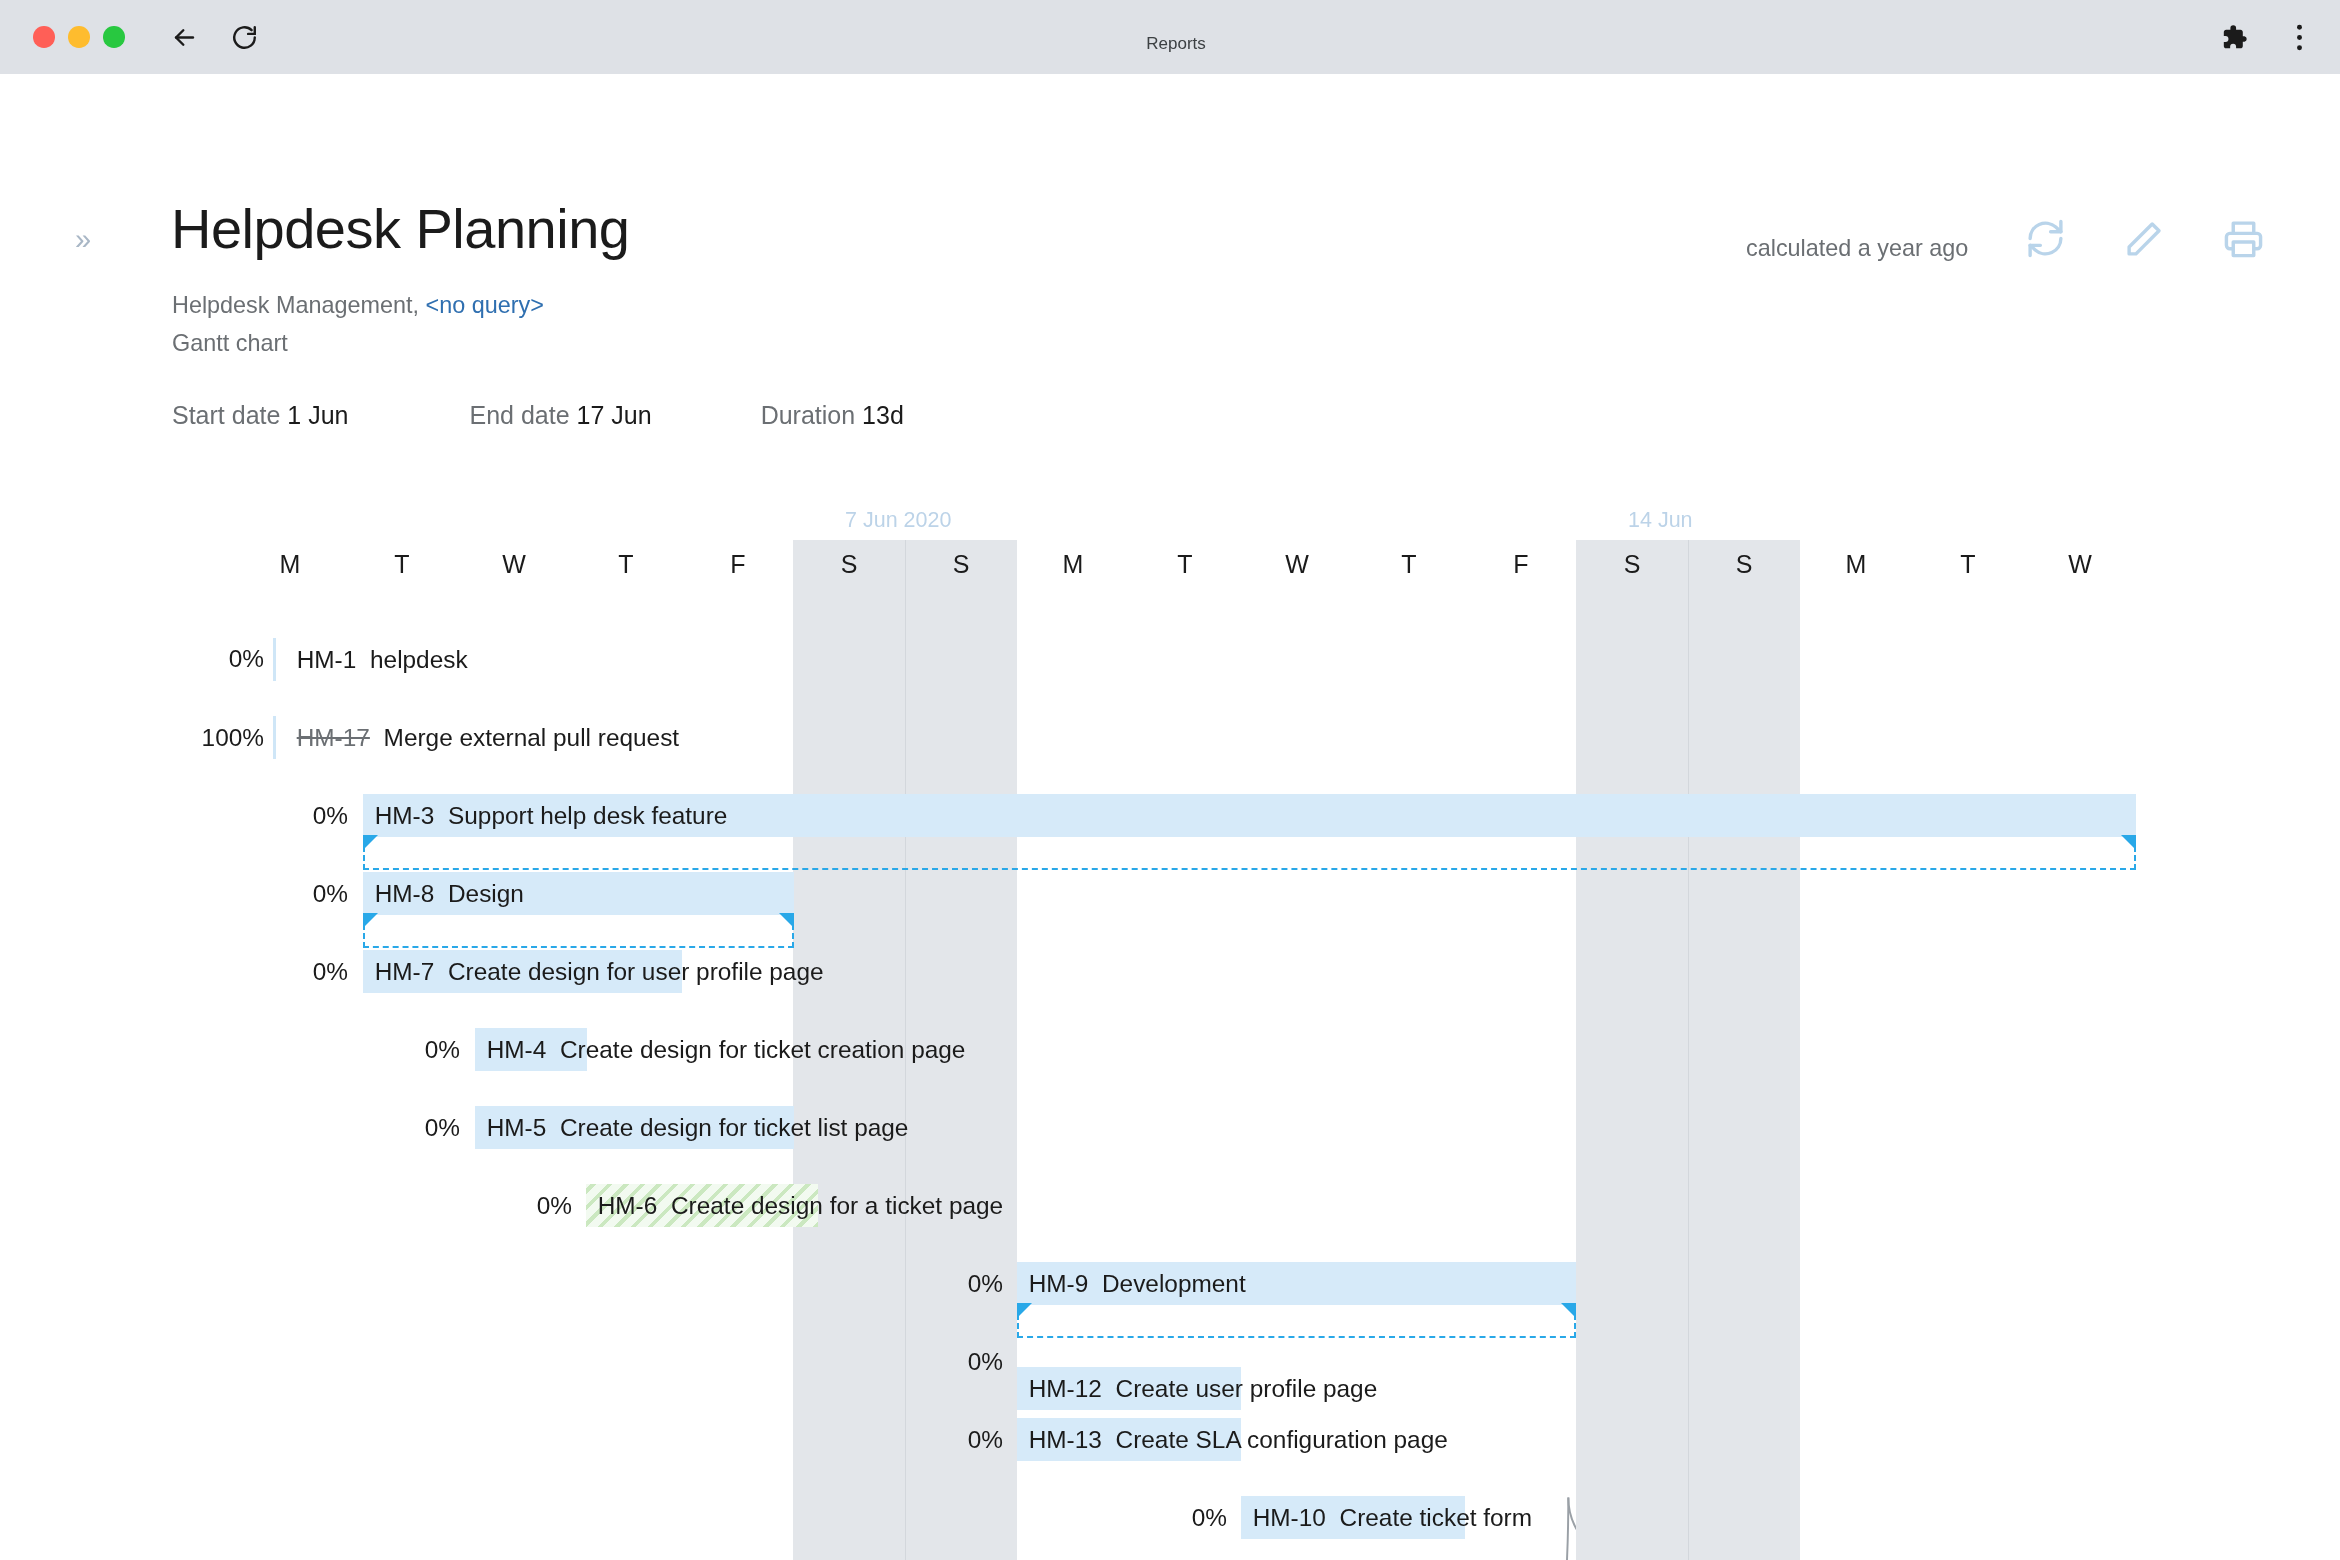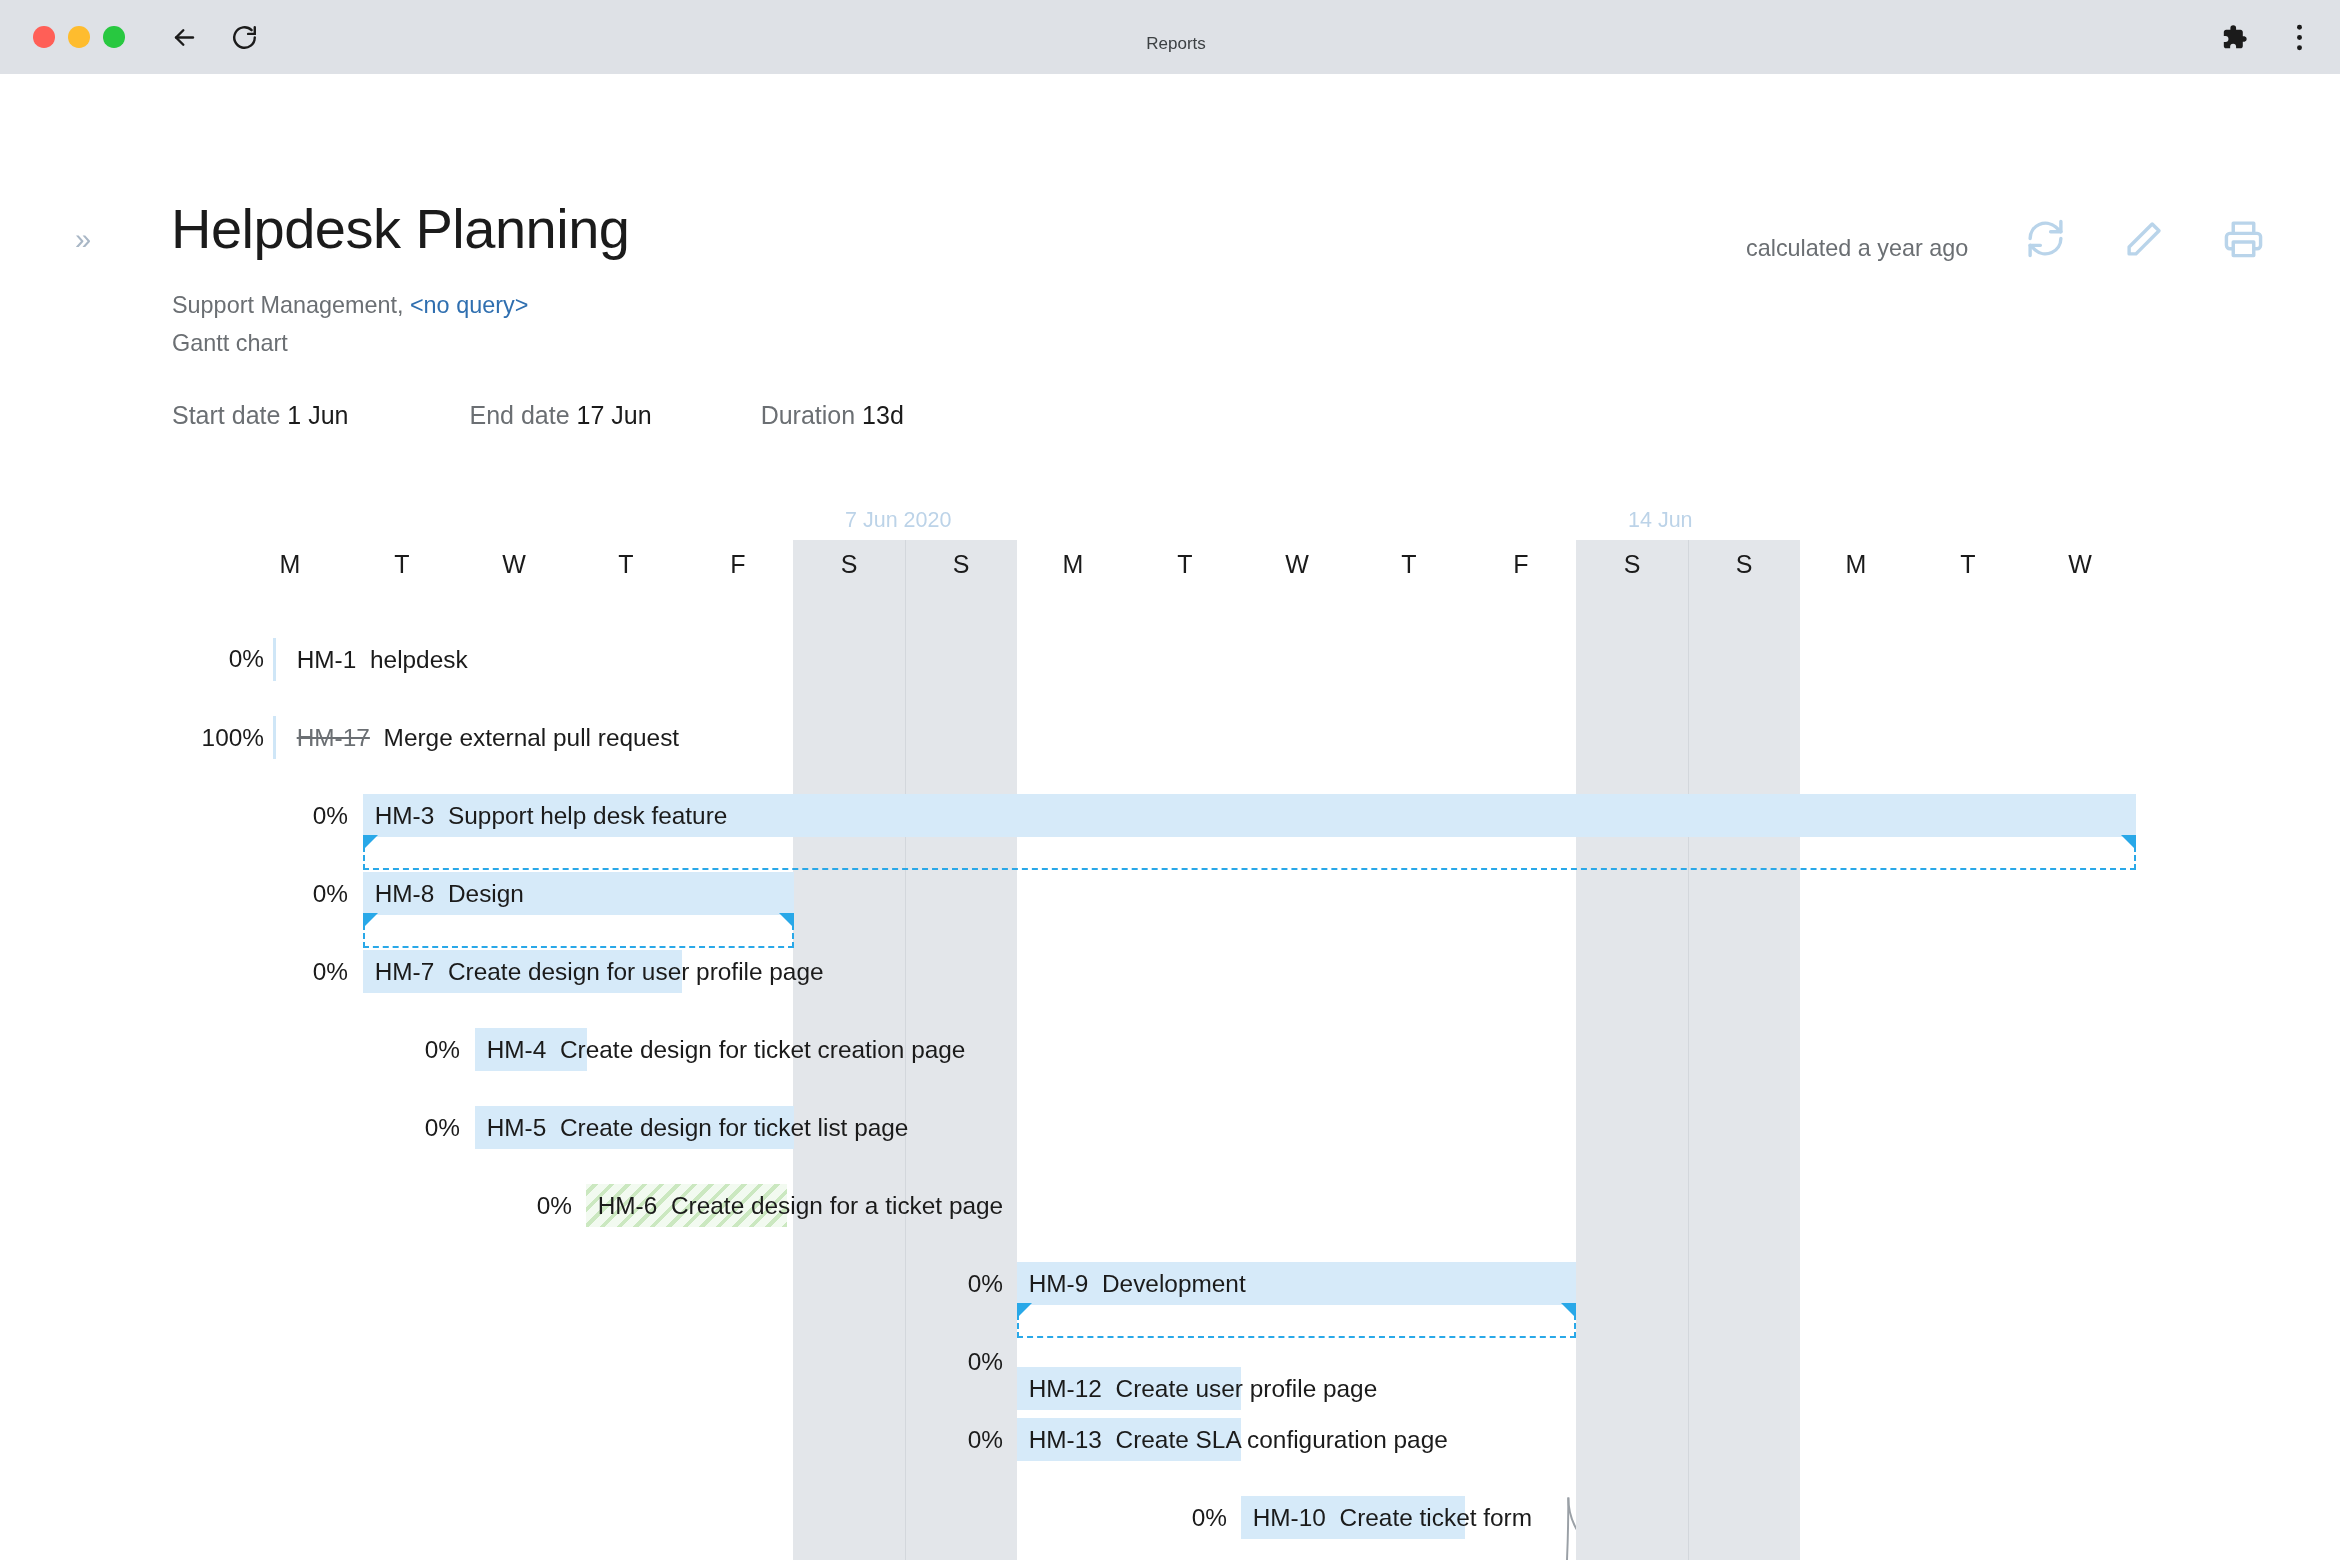--- a/index.html
+++ b/index.html
@@ -190,21 +190,21 @@
   </div>
 </div>
 
 <div class="page">
 
   <div class="collapse">»</div>
 
   <h1 class="title">Helpdesk Planning</h1>
 
   <div class="subtitle">
-    <span>Support Management,</span>
+    <span>Helpdesk Management,</span>
     <a href="#">&lt;no query&gt;</a>
   </div>
   <div class="charttype">Gantt chart</div>
 
   <div class="meta-row">
     <span class="meta-item">
       <span>Start date</span>
       <span class="v">1 Jun</span>
     </span>
     <span class="meta-gap-1"></span>
@@ -299,21 +299,21 @@
       </div>
       <div class="rowpct" style="left: 216px; width: 132px; top: 884px;">0%</div>
       <div class="bar" style="left: 475px; width: 112px; top: 954px;">
         <span class="lbl"><span class="id">HM-4</span><span class="nm">Create design for ticket creation page</span></span>
       </div>
       <div class="rowpct" style="left: 328px; width: 132px; top: 962px;">0%</div>
       <div class="bar" style="left: 475px; width: 319px; top: 1032px;">
         <span class="lbl"><span class="id">HM-5</span><span class="nm">Create design for ticket list page</span></span>
       </div>
       <div class="rowpct" style="left: 328px; width: 132px; top: 1040px;">0%</div>
-      <div class="bar green" style="left: 586px; width: 201px; top: 1110px;">
+      <div class="bar green" style="left: 586px; width: 232px; top: 1110px;">
         <span class="lbl"><span class="id">HM-6</span><span class="nm">Create design for a ticket page</span></span>
       </div>
       <div class="rowpct" style="left: 440px; width: 132px; top: 1118px;">0%</div>
       <div class="bar" style="left: 1017px; width: 559px; top: 1188px;">
         <span class="lbl"><span class="id">HM-9</span><span class="nm">Development</span></span>
       </div>
       <div class="rowpct" style="left: 871px; width: 132px; top: 1196px;">0%</div>
       <div class="bracket" style="left: 1017px; width: 559px; top: 1231px;"></div>
       <div class="bar" style="left: 1017px; width: 224px; top: 1266px; margin-top: 27px;">
         <span class="lbl"><span class="id">HM-12</span><span class="nm">Create user profile page</span></span>

